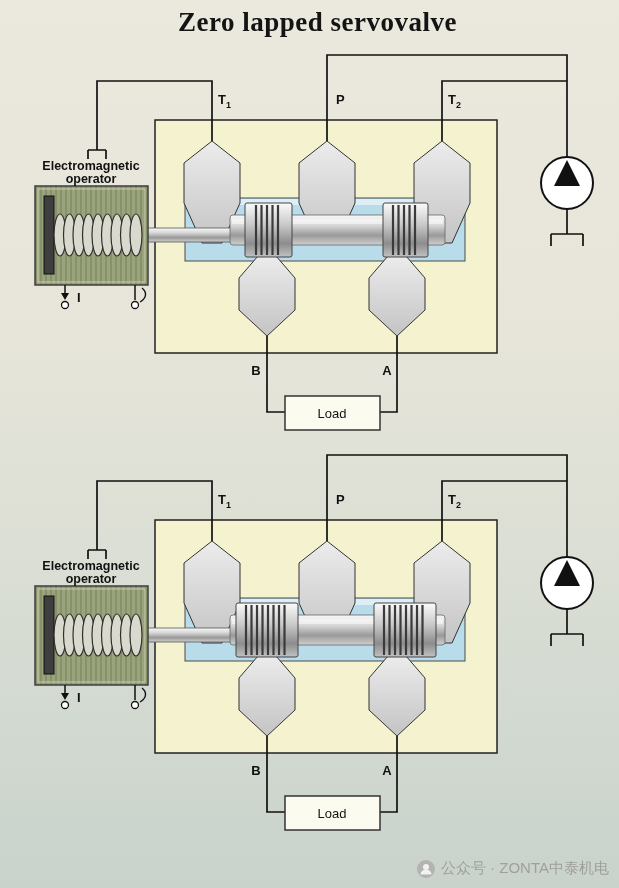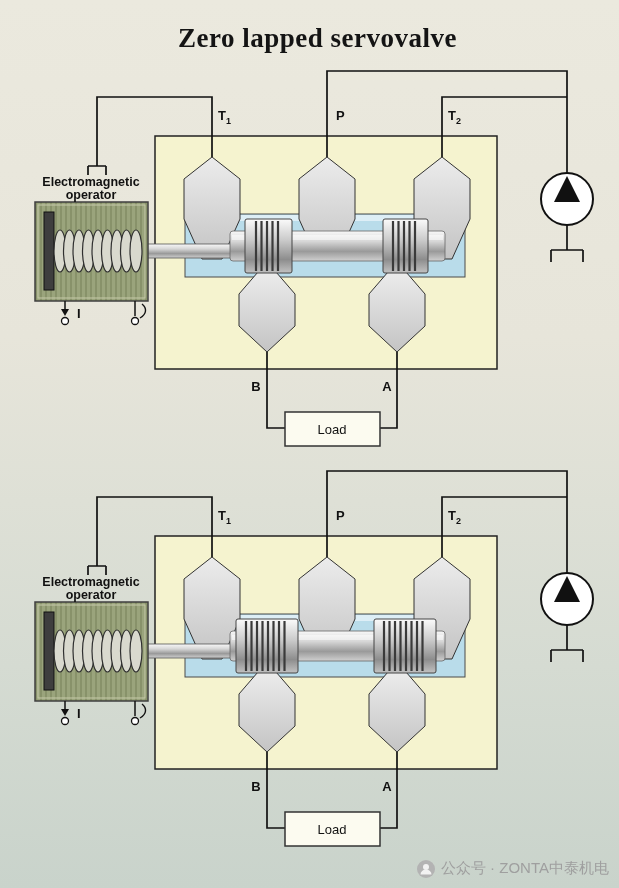--- a/index.html
+++ b/index.html
@@ -7,21 +7,21 @@
     position:relative;
     width:619px;height:888px;
     overflow:hidden;
     background:linear-gradient(180deg,#ebe9de 0%,#e7e5da 38%,#d5dbd2 75%,#c9d3cb 100%);
     font-family:"Liberation Sans",sans-serif;
   }
   h2.diagram-title{
     font-family:"Liberation Serif",serif;
     font-size:27px;font-weight:bold;
     text-align:center;color:#141414;
-    margin:22px 0 0 0;line-height:32px;
+    margin:6px 0 0 0;line-height:32px;
     letter-spacing:.5px;
     padding-left:16px;
   }
   svg.valve{display:block;}
   text{font-family:"Liberation Sans",sans-serif;}
   .port-label{font-size:13px;font-weight:bold;fill:#111;}
   .sub{font-size:9px;font-weight:bold;}
   .op-label{font-size:12.5px;font-weight:bold;fill:#111;}
   .load-label{font-size:13px;fill:#111;}
   .current-label{font-size:13px;font-weight:bold;fill:#111;}

